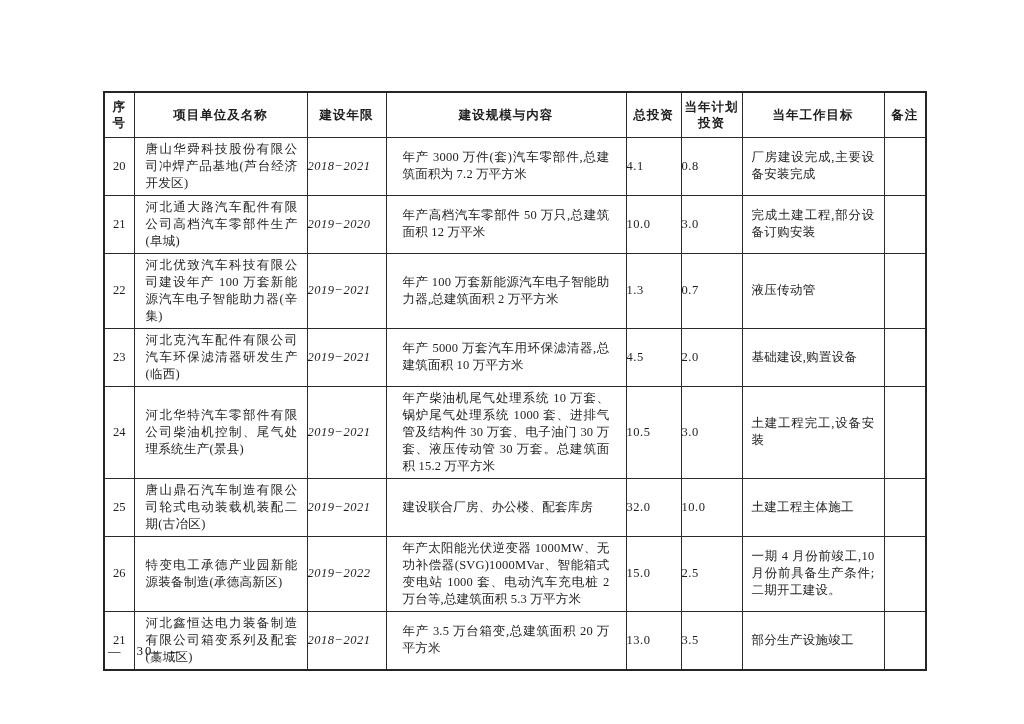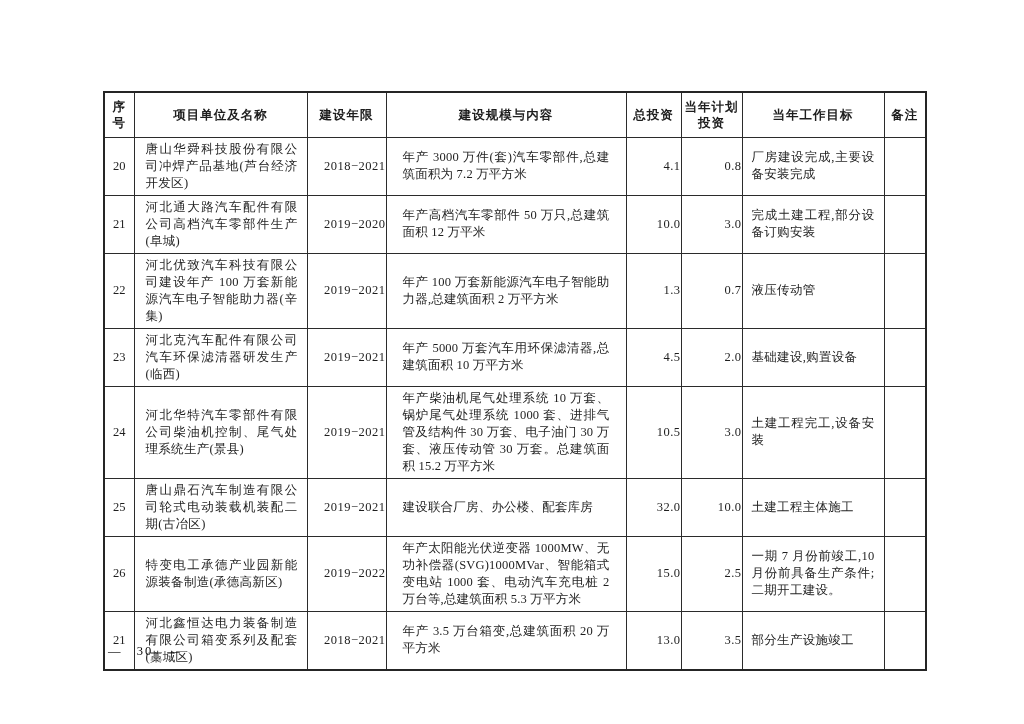--- a/index.html
+++ b/index.html
@@ -47,23 +47,23 @@
   tbody tr:nth-child(2) { height: 52px; }
   tbody tr:nth-child(3) { height: 56px; }
   tbody tr:nth-child(4) { height: 52px; }
   tbody tr:nth-child(5) { height: 69px; }
   tbody tr:nth-child(6) { height: 53px; }
   tbody tr:nth-child(7) { height: 71px; }
   tbody tr:nth-child(8) { height: 51px; }
 
   .c-seq   { text-align: center; font-size: 12px; margin-top: 40px; }
   .c-name  { text-align: justify; padding: 3px 9px 3px 11px; letter-spacing: 0.3px; }
-  .c-years { text-align: right; font-size: 12px; letter-spacing: 0.5px; white-space: nowrap; }
+  .c-years { text-align: left; font-size: 12px; letter-spacing: 0.5px; white-space: nowrap; font-style: italic; }
   .c-scale { text-align: justify; padding: 3px 16px; letter-spacing: 0.2px; }
-  .c-total, .c-planned { text-align: right; font-size: 12px; letter-spacing: 0.5px; }
+  .c-total, .c-planned { text-align: left; font-size: 12px; letter-spacing: 0.5px; }
   .c-goal  { text-align: justify; padding: 3px 9px; letter-spacing: 0.3px; }
   .c-remark { }
 
   .page-number {
     position: absolute;
     left: 108px; top: 628px;
     font-size: 12.5px;
     color: #000000;
     letter-spacing: 2px;
     word-spacing: 9px;
@@ -158,21 +158,21 @@
         <td class="c-goal">土建工程主体施工</td>
         <td class="c-remark"></td>
       </tr>
       <tr>
         <td class="c-seq">26</td>
         <td class="c-name">特变电工承德产业园新能源装备制造(承德高新区)</td>
         <td class="c-years">2019−2022</td>
         <td class="c-scale">年产太阳能光伏逆变器 1000MW、无功补偿器(SVG)1000MVar、智能箱式变电站 1000 套、电动汽车充电桩 2 万台等,总建筑面积 5.3 万平方米</td>
         <td class="c-total">15.0</td>
         <td class="c-planned">2.5</td>
-        <td class="c-goal">一期 7 月份前竣工,10 月份前具备生产条件;二期开工建设。</td>
+        <td class="c-goal">一期 4 月份前竣工,10 月份前具备生产条件;二期开工建设。</td>
         <td class="c-remark"></td>
       </tr>
       <tr>
         <td class="c-seq">21</td>
         <td class="c-name">河北鑫恒达电力装备制造有限公司箱变系列及配套(藁城区)</td>
         <td class="c-years">2018−2021</td>
         <td class="c-scale">年产 3.5 万台箱变,总建筑面积 20 万平方米</td>
         <td class="c-total">13.0</td>
         <td class="c-planned">3.5</td>
         <td class="c-goal">部分生产设施竣工</td>

